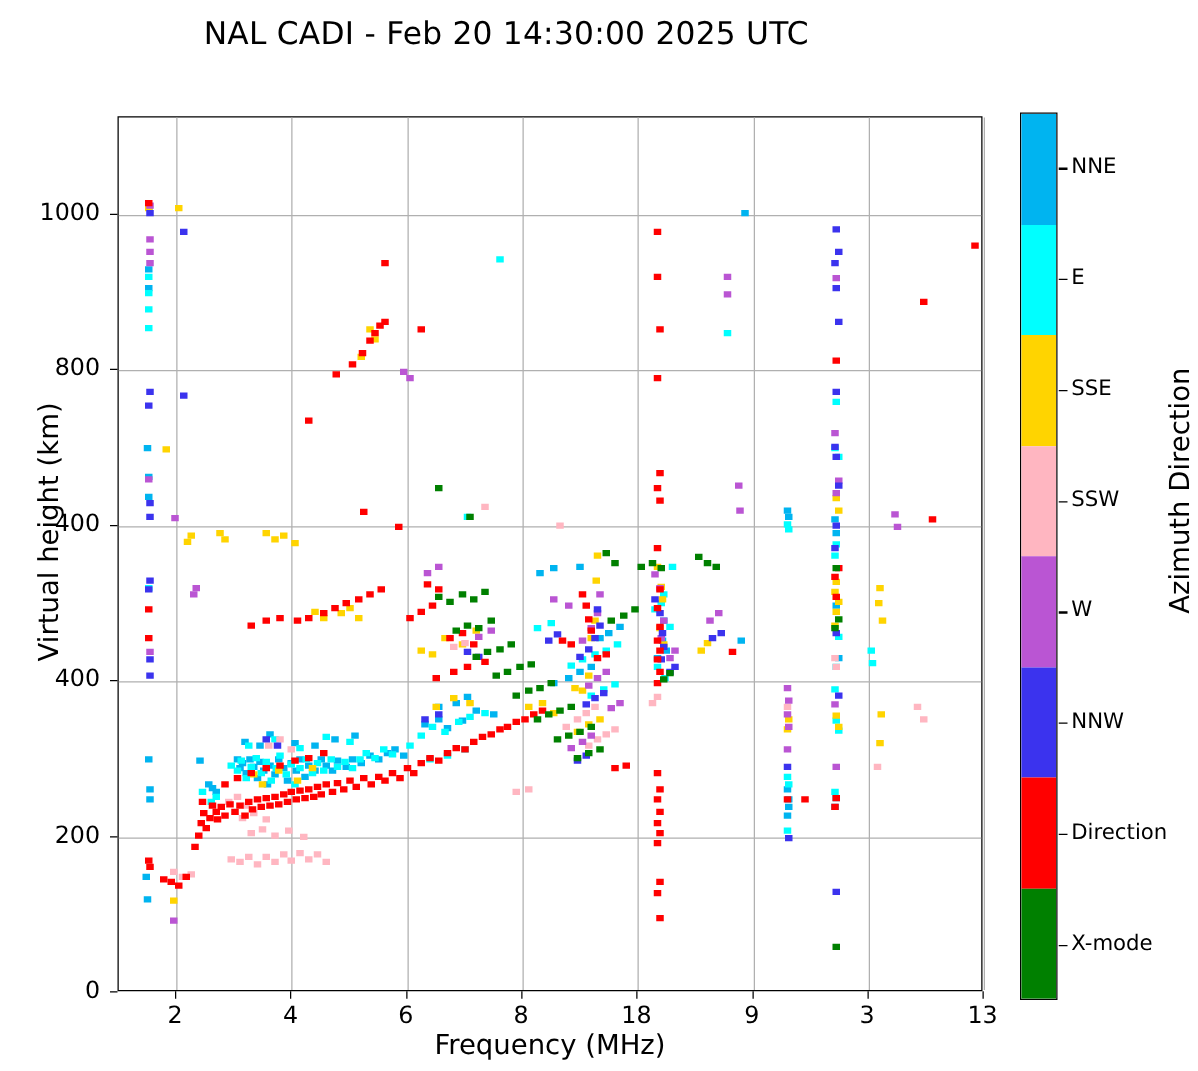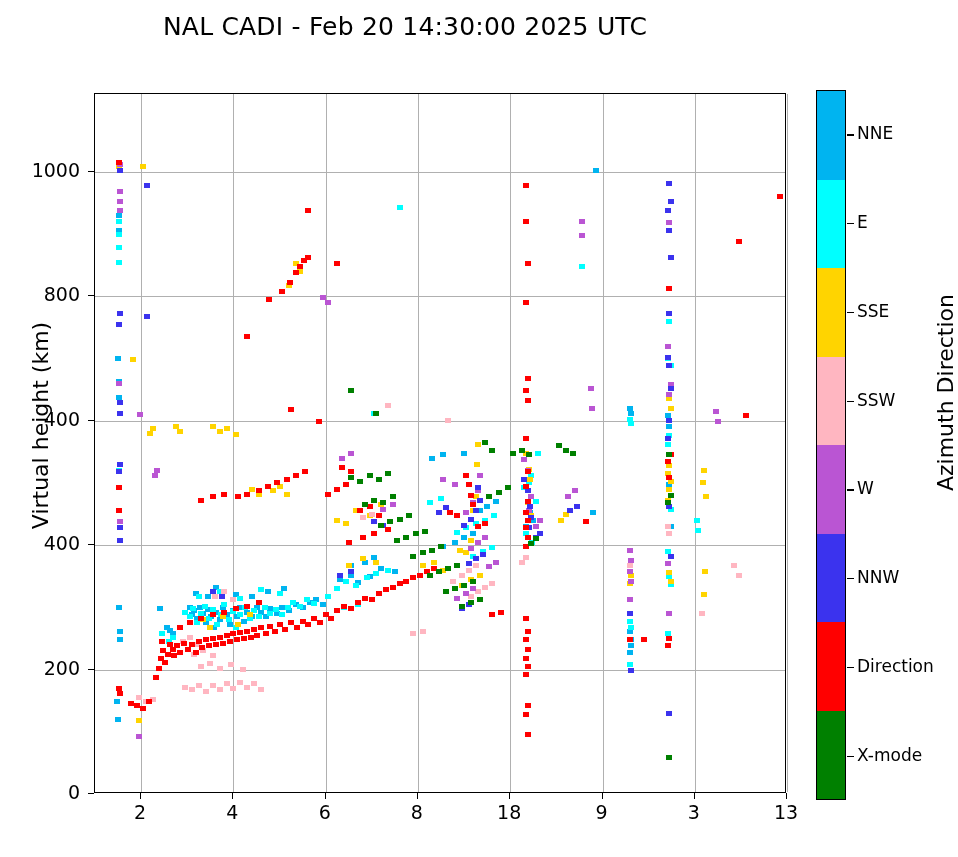--- a/index.html
+++ b/index.html
@@ -716,20 +716,21 @@
       <div class="ytick" style="top: 544.1px;"></div>
       <div class="ytlab" style="left: 10px; top: 532.1px;">400</div>
       <div class="ytick" style="top: 419.7px;"></div>
       <div class="ytlab" style="left: 10px; top: 407.7px;">400</div>
       <div class="ytick" style="top: 295.2px;"></div>
       <div class="ytlab" style="left: 10px; top: 283.2px;">800</div>
       <div class="ytick" style="top: 170.8px;"></div>
       <div class="ytlab" style="left: 10px; top: 158.8px;">1000</div>
     </div>
 
+  <div id="xlabel">Frequency (MHz)</div>
   <div id="ylabel">Virtual height (km)</div>
 
   <div id="cbar">
       <div class="cband" style="height: 12.5%; background: rgb(0, 180, 240);"></div>
       <div class="cband" style="height: 12.5%; background: rgb(0, 255, 255);"></div>
       <div class="cband" style="height: 12.5%; background: rgb(255, 212, 0);"></div>
       <div class="cband" style="height: 12.5%; background: rgb(255, 182, 193);"></div>
       <div class="cband" style="height: 12.5%; background: rgb(186, 85, 211);"></div>
       <div class="cband" style="height: 12.5%; background: rgb(59, 51, 238);"></div>
       <div class="cband" style="height: 12.5%; background: rgb(255, 0, 0);"></div>

